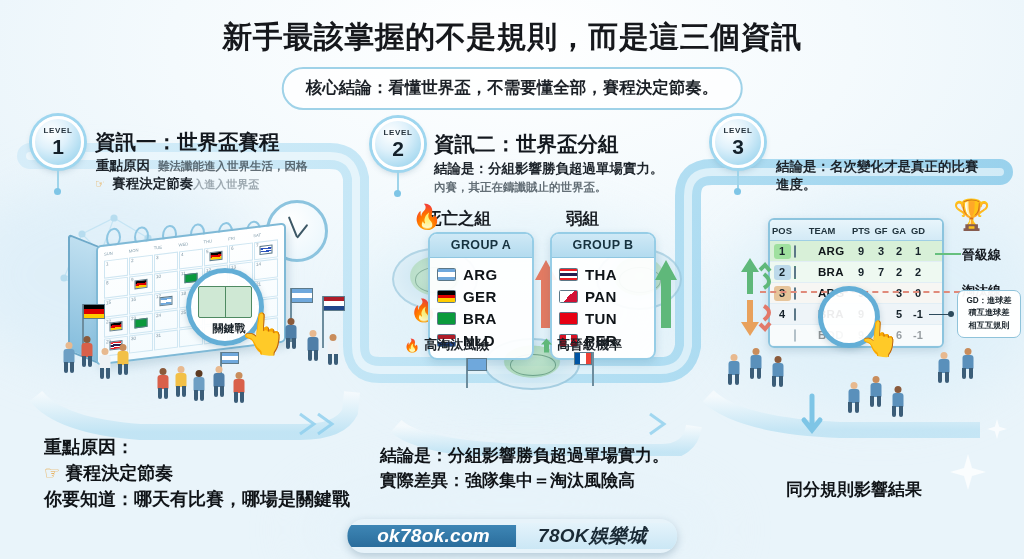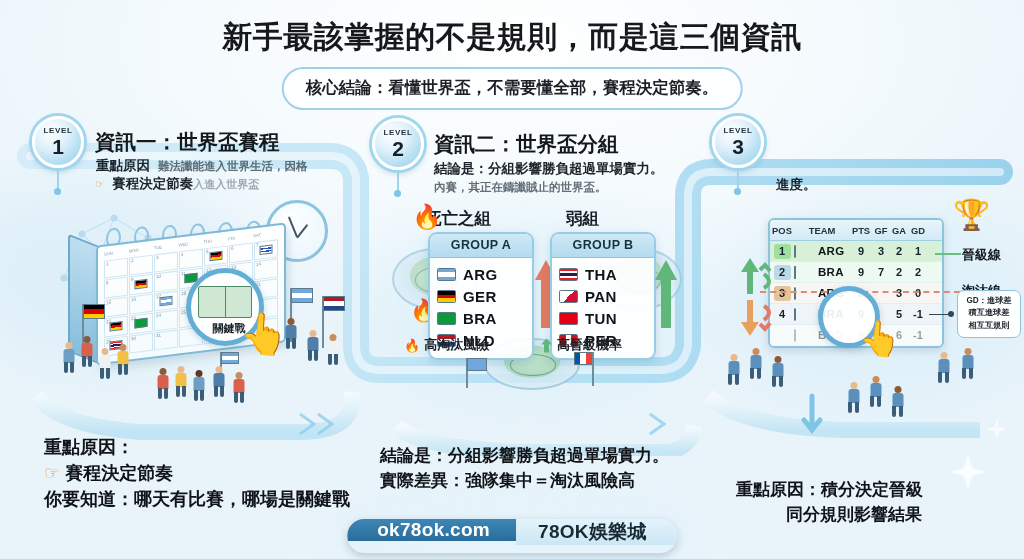--- a/index.html
+++ b/index.html
@@ -192,23 +192,24 @@
   .tip-line{ position:absolute; left:929px; top:313.5px; width:22px; height:0; border-top:1.5px solid #2d4a5c; }
 
   .trophy { position:absolute; left: 953px; top: 200px; font-size: 30px; line-height:1; }
 
   
   .takeaway { position:absolute; font-weight:bold; color:#101418; line-height: 1.45; white-space: nowrap; }
 
   
   .footer {
     position:absolute; left: 50%; transform: translateX(-50%); bottom: 6px;
-    display:flex; align-items:flex-start; height: 34px;
+    display:flex; align-items:center; height: 34px;
     border-radius: 17px; overflow:hidden;
     box-shadow: 0 3px 8px rgba(30,80,110,.25);
+    font-style: italic;
   }
   .footer .f-left {
     background: linear-gradient(180deg,#3e86b5 0%, #2a6d9c 100%);
     color:#ffffff; font-size: 19px; font-weight: bold;
     padding: 0 26px 0 30px; display:flex; align-items:center; letter-spacing:.3px;
   }
   .footer .f-right {
     background: linear-gradient(180deg,#e4f3fb 0%, #cbe7f5 100%);
     color:#1a2a35; font-size: 19px; font-weight: bold;
     padding: 0 30px 0 22px; display:flex; align-items:center; letter-spacing:.3px;
@@ -549,21 +550,21 @@
   <div class="waveflag" style="left:574px; top:352px; width:18px; height:13px; background:linear-gradient(90deg,#0055a4 33%,#fff 33% 66%,#ef4135 66%);"></div>
 
   <div class="level-badge" style="left:712px; top:116px;">
     <span class="lv-word">LEVEL</span>
     <span class="lv-num">3</span>
   </div>
   <div class="badge-stem" style="left:737px; top:168px; height:22px;"></div>
   <div class="badge-dot" style="left:734px; top:188px;"></div>
 
   <div class="sec-sub" style="left:776px; top:158px; width:230px;">
-    <br>
+    <span>結論是：名次變化才是真正的比賽</span><br>
     <span>進度。</span>
   </div>
 
   <div class="trophy">🏆</div>
 
   <div class="stand-table">
     <div class="st-row st-head">
       <div class="c">POS</div>
       <div class="c team">TEAM</div>
       <div class="c">PTS</div>
@@ -709,21 +710,20 @@
     </div>
     <div>你要知道：哪天有比賽，哪場是關鍵戰</div>
   </div>
 
   <div class="takeaway" style="left:380px; top:444px; font-size:17px;">
     <div>結論是：分組影響勝負超過單場實力。</div>
     <div>實際差異：強隊集中＝淘汰風險高</div>
   </div>
 
   <div class="takeaway" style="left:736px; top:478px; font-size:17px;">
-    <div>重點原因：積分決定晉級</div>
     <div style="padding-left:50px">同分規則影響結果</div>
   </div>
 
   <div class="footer">
     <div class="f-left">ok78ok.com</div>
     <div class="f-sep"></div>
     <div class="f-right">78OK娛樂城</div>
   </div>
 
 </div>

